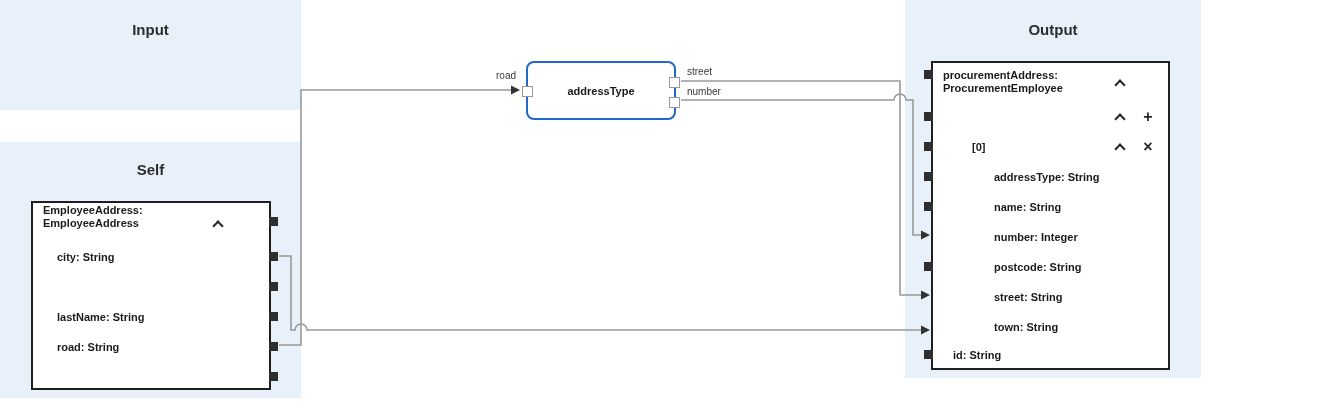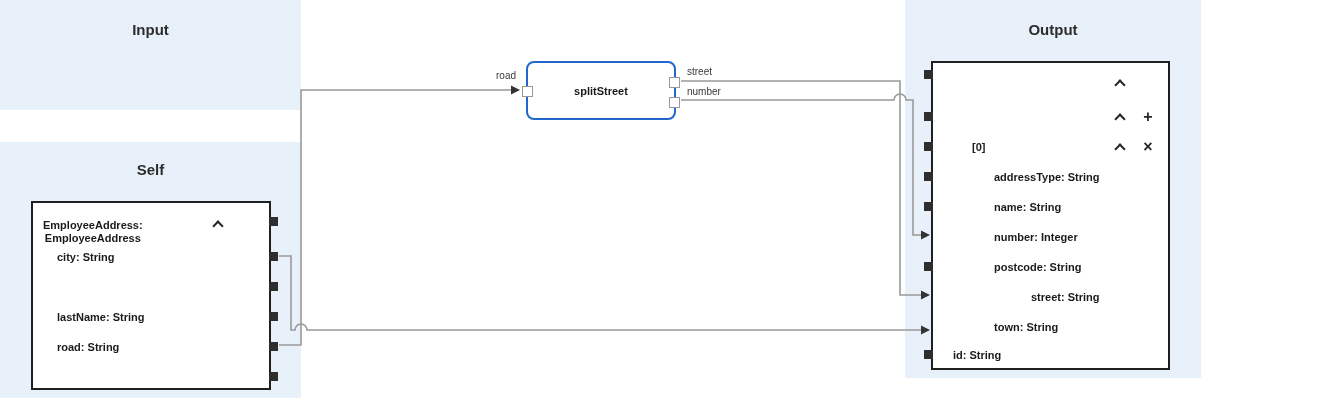--- a/index.html
+++ b/index.html
@@ -87,64 +87,68 @@
     <polygon points="921,290.5 930,295 921,299.5"></polygon>
 
     <path d="M 681 100 L 894 100 A 6 6 0 0 1 906 100 L 913 100 L 913 235 L 921 235"></path>
     <polygon points="921,230.5 930,235 921,239.5"></polygon>
 
     <path d="M 279 256 L 291 256 L 291 330 L 295 330 A 6 6 0 0 1 307 330 L 921 330"></path>
     <polygon points="921,325.5 930,330 921,334.5"></polygon>
   </svg>
 
   <div class="doc-box" style="left:31px;top:201px;width:240px;height:189px;">
-    <div class="two-line" style="left:10px;top:16px;text-align:center;">
+    <div class="two-line" style="left:10px;top:1px;">
       <span>EmployeeAddress:</span><br>
       <span>EmployeeAddress</span>
     </div>
     <div class="chev" style="left:180px;top:16px;"></div>
 
     <div class="row" style="left:24px;top:39px;">city: String</div>
     <div class="row" style="left:24px;top:99px;">lastName: String</div>
     <div class="row" style="left:24px;top:129px;">road: String</div>
 
     <div class="port" style="right:-9px;top:14px;"></div>
     <div class="port" style="right:-9px;top:49px;"></div>
     <div class="port" style="right:-9px;top:79px;"></div>
     <div class="port" style="right:-9px;top:109px;"></div>
     <div class="port" style="right:-9px;top:139px;"></div>
     <div class="port" style="right:-9px;top:169px;"></div>
   </div>
 
   <div class="func-box">
-    <span class="func-label">splitStreet</span>
+    <span class="func-label">addressType</span>
     <div class="func-port" style="left:-6px;top:23px;"></div>
     <div class="func-port" style="right:-6px;top:14px;"></div>
     <div class="func-port" style="right:-6px;top:34px;"></div>
   </div>
 
   <div class="wire-label" style="left:471px;top:70px;width:45px;text-align:right;">road</div>
   <div class="wire-label" style="left:687px;top:66px;">street</div>
   <div class="wire-label" style="left:687px;top:86px;">number</div>
 
   <div class="doc-box" style="left:931px;top:61px;width:239px;height:309px;">
+    <div class="two-line" style="left:10px;top:6px;">
+      <span>procurementAddress:</span><br>
+      <span>ProcurementEmployee</span>
+    </div>
     <div class="chev" style="left:182px;top:15px;"></div>
 
     <div class="chev" style="left:182px;top:49px;"></div>
     <div class="icon-btn" style="left:207px;top:46px;">+</div>
 
     <div class="row" style="left:39px;top:69px;">[0]</div>
     <div class="chev" style="left:182px;top:79px;"></div>
     <div class="icon-btn" style="left:207px;top:76px;">×</div>
 
     <div class="row" style="left:61px;top:99px;">addressType: String</div>
     <div class="row" style="left:61px;top:129px;">name: String</div>
     <div class="row" style="left:61px;top:189px;">postcode: String</div>
     <div class="row" style="left:61px;top:159px;">number: Integer</div>
-    <div class="row" style="left:61px;top:219px;margin-left:37px;">street: String</div>
+    <div class="row" style="left:61px;top:219px;">street: String</div>
     <div class="row" style="left:61px;top:249px;">town: String</div>
     <div class="row" style="left:20px;top:277px;">id: String</div>
 
     <div class="port" style="left:-9px;top:7px;"></div>
     <div class="port" style="left:-9px;top:49px;"></div>
     <div class="port" style="left:-9px;top:79px;"></div>
     <div class="port" style="left:-9px;top:109px;"></div>
     <div class="port" style="left:-9px;top:139px;"></div>
     <div class="port" style="left:-9px;top:199px;"></div>
     <div class="port" style="left:-9px;top:287px;"></div>

